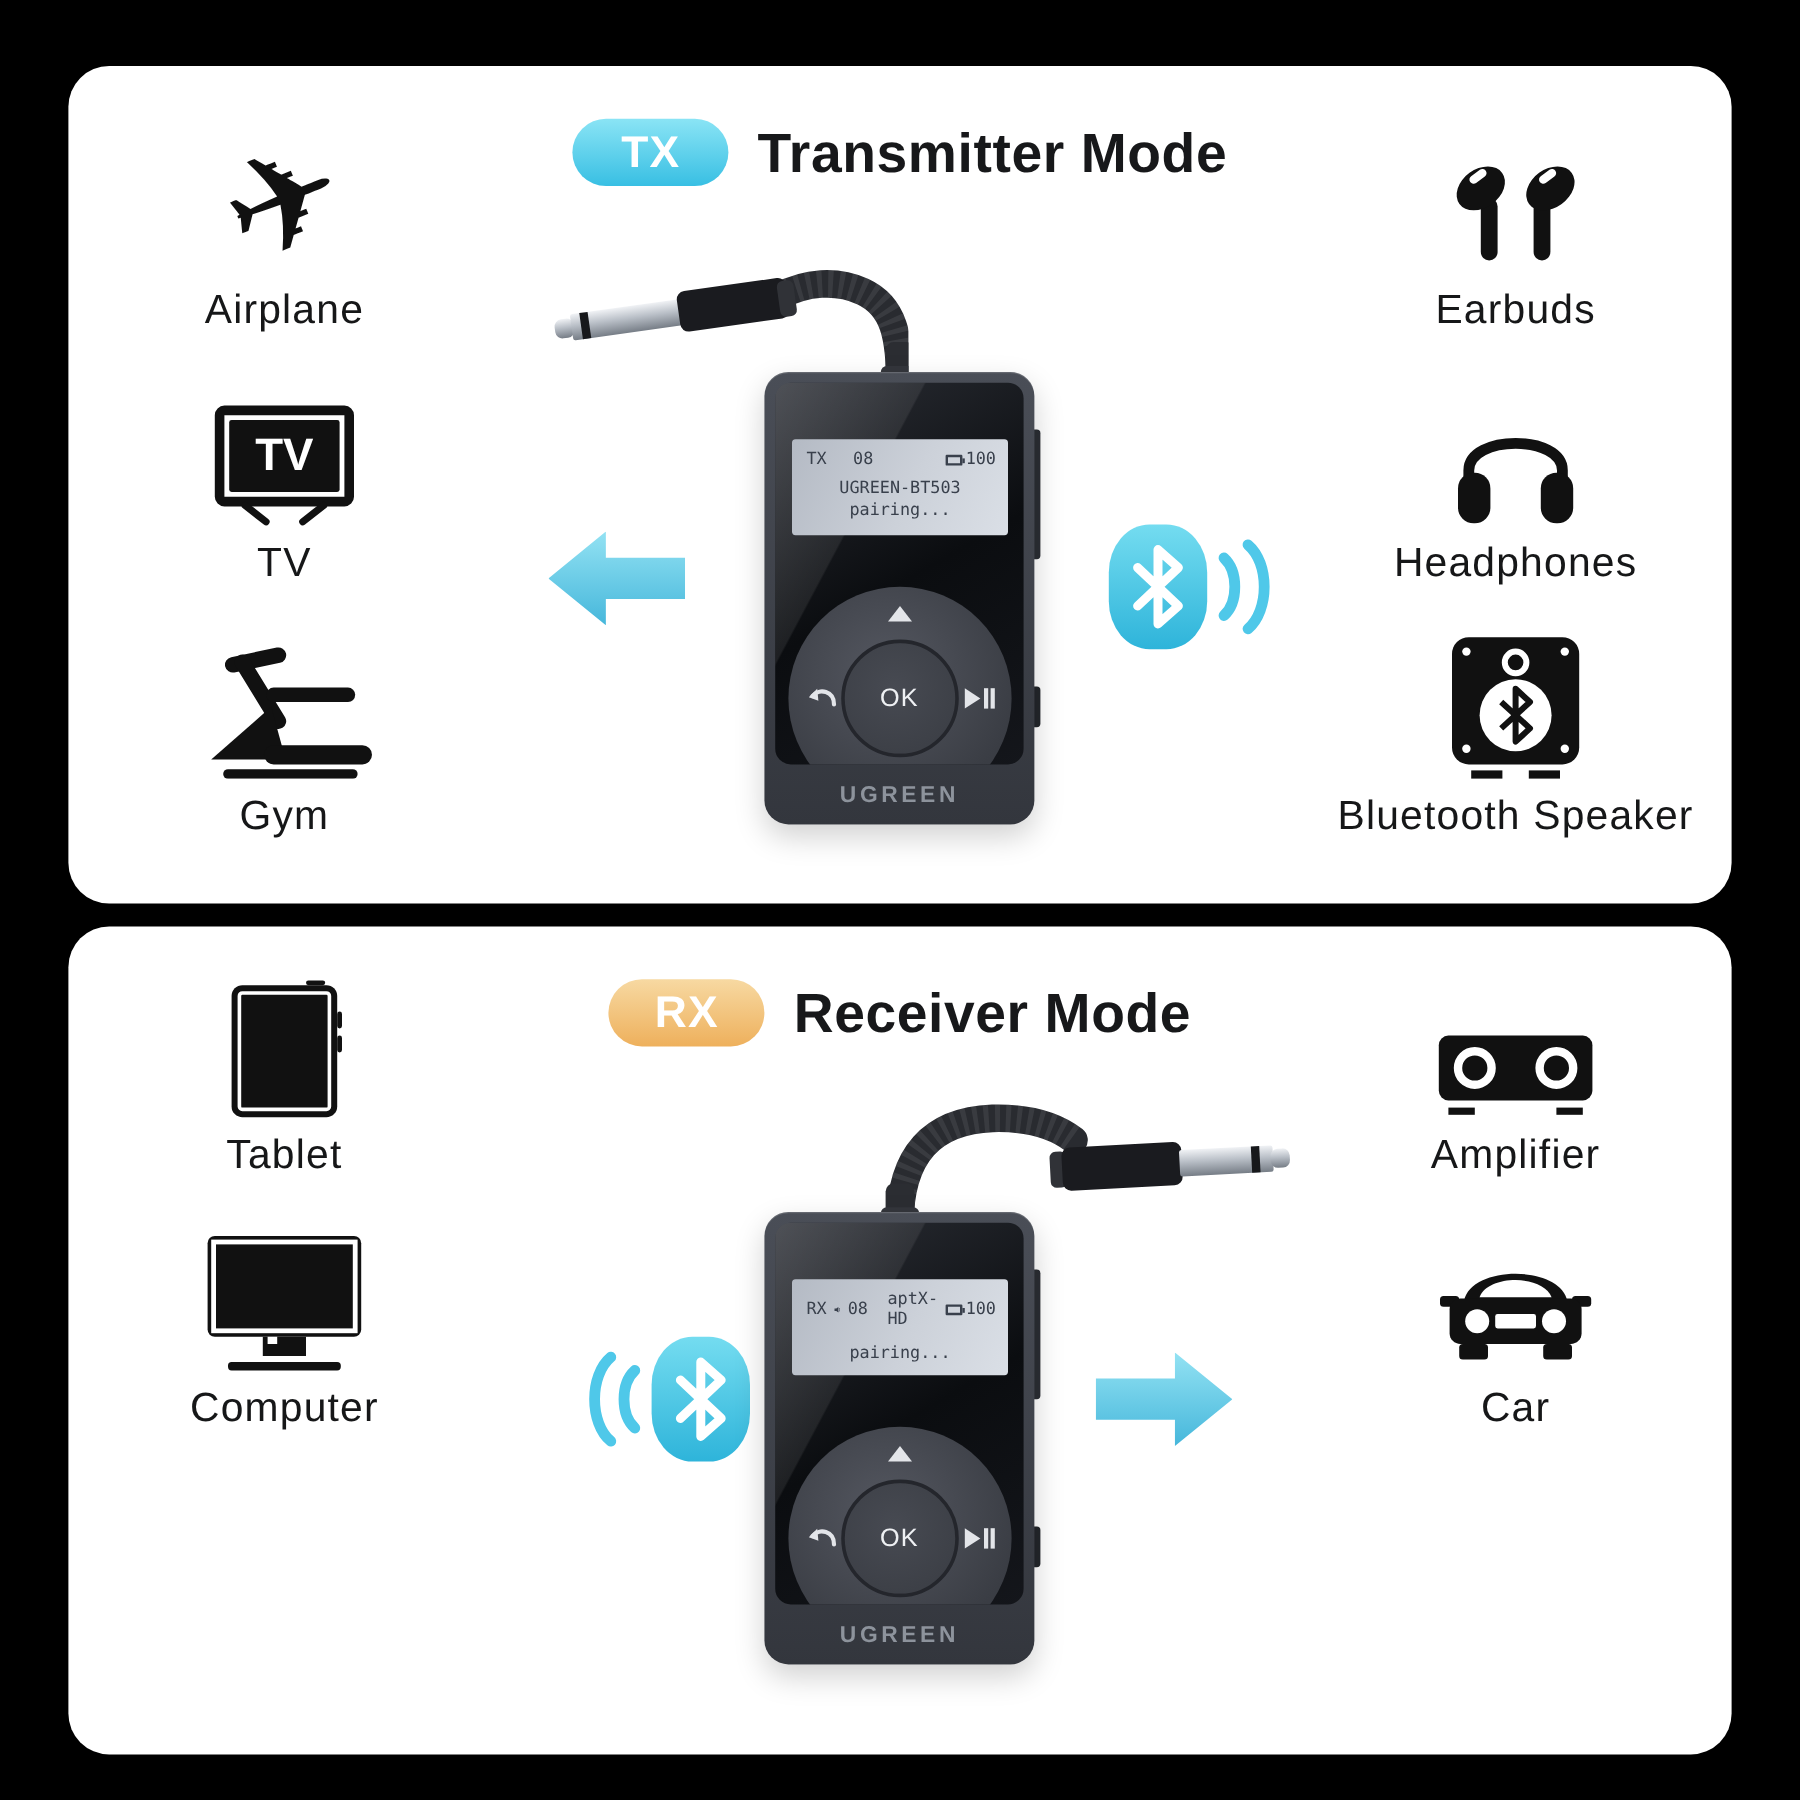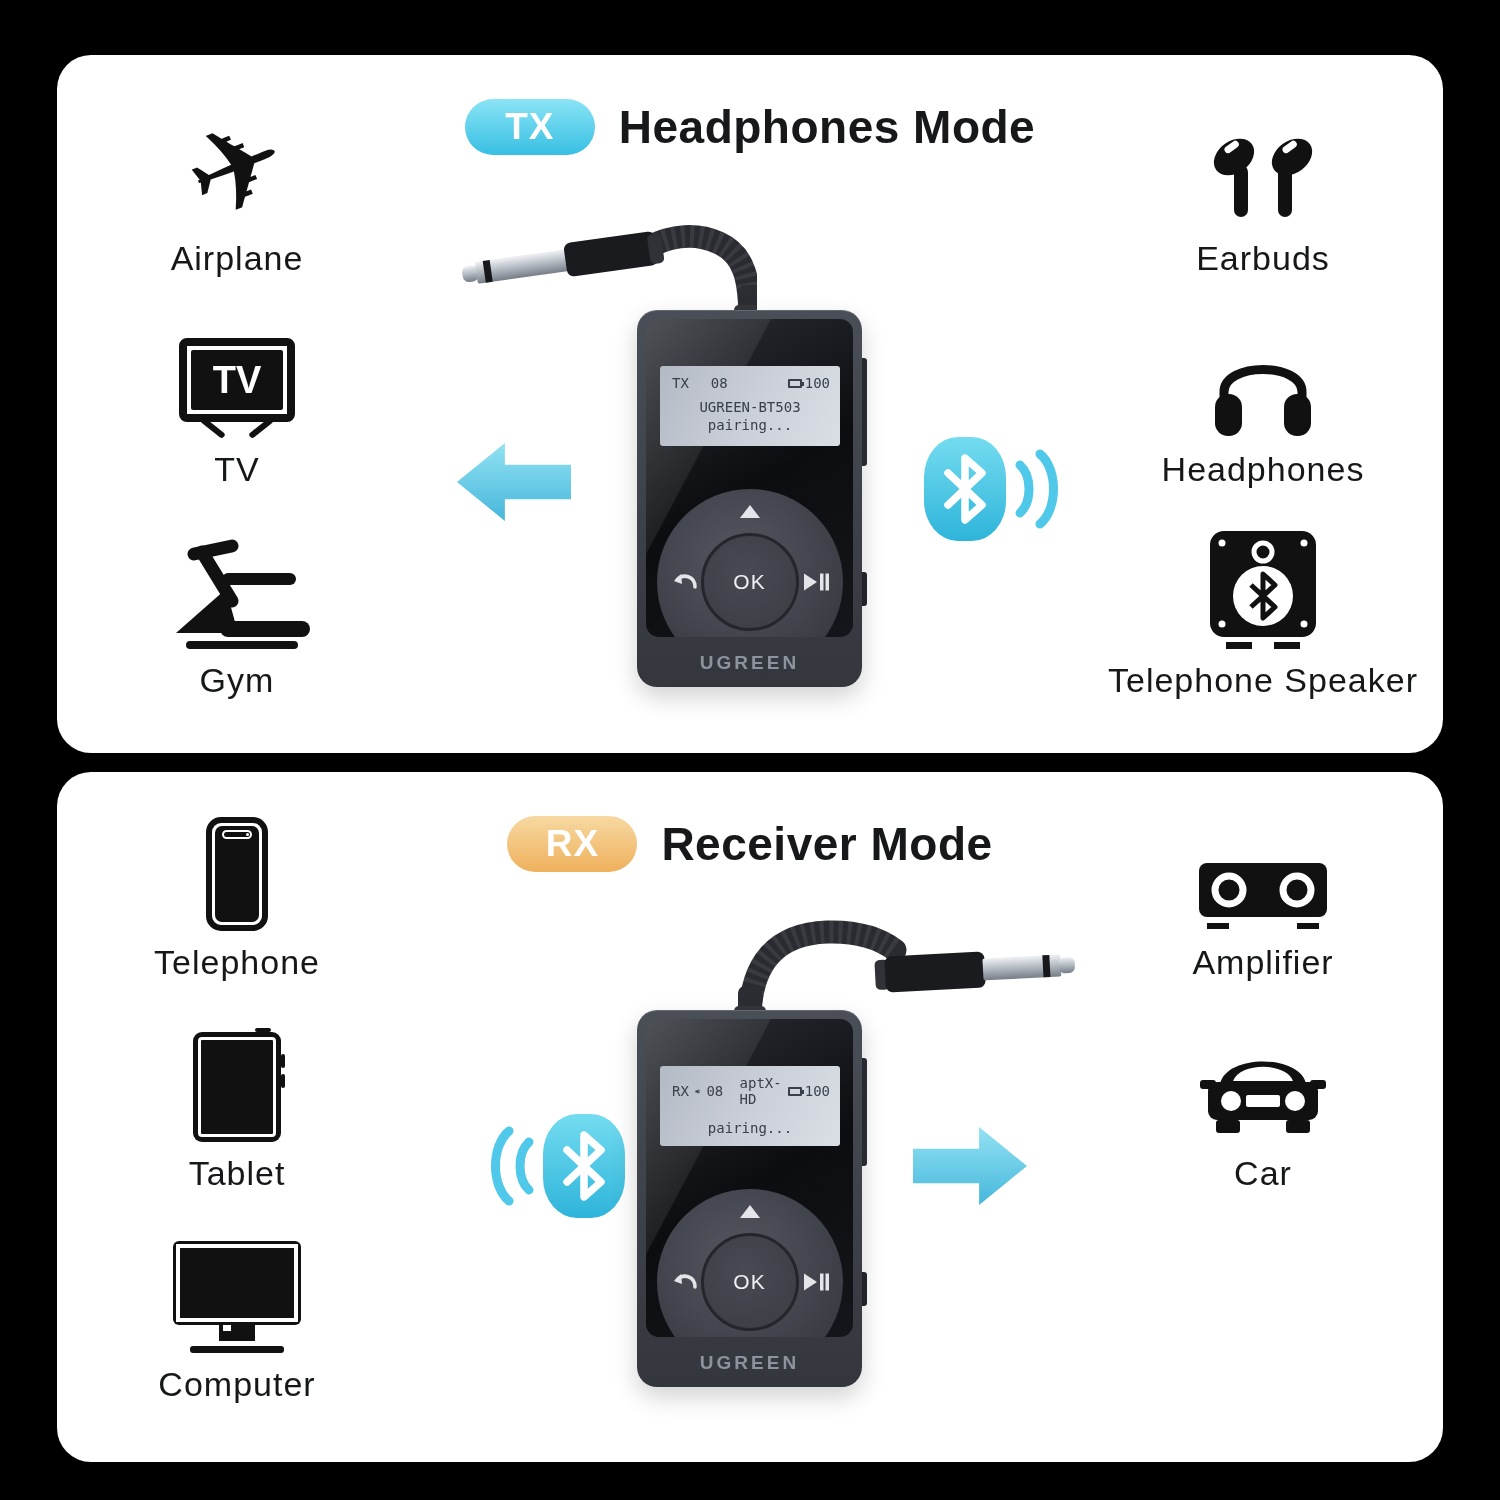--- a/index.html
+++ b/index.html
@@ -123,21 +123,21 @@
 </style>
 </head>
 <body>
 
 <div id="canvas">
 
   <section class="panel" id="panel-tx">
 
     <div class="mode-header">
       <div class="badge badge-tx">TX</div>
-      <div class="mode-title">Headphones Mode</div>
+      <div class="mode-title">Transmitter Mode</div>
     </div>
 
     <div class="col col-left">
       <div class="use-item">
         <div class="icon-box">
           <span class="airplane-glyph">✈</span>
         </div>
         <div class="use-label">Airplane</div>
       </div>
       <div class="use-item">
@@ -201,21 +201,21 @@
             <circle cx="55" cy="67" r="30" fill="#fff"></circle>
             <path d="M43,56 L67,78 L55,89 L55,45 L67,56 L43,78" stroke="#111" stroke-width="5" fill="none" stroke-linejoin="round"></path>
             <circle cx="14" cy="14" r="3.5" fill="#fff"></circle>
               <circle cx="96" cy="14" r="3.5" fill="#fff"></circle>
             <circle cx="14" cy="95" r="3.5" fill="#fff"></circle>
               <circle cx="96" cy="95" r="3.5" fill="#fff"></circle>
             <rect x="18" y="113" width="26" height="7" fill="#111"></rect>
             <rect x="66" y="113" width="26" height="7" fill="#111"></rect>
           </svg>
         </div>
-        <div class="use-label">Telephone Speaker</div>
+        <div class="use-label">Bluetooth Speaker</div>
       </div>
     </div>
 
     <div class="flow-arrow arrow-left"></div>
     <svg class="bt-badge" width="150" height="115" viewBox="0 0 150 115">
       <defs>
         <linearGradient id="btg1" x1="0" y1="0" x2="0" y2="1">
           <stop offset="0" stop-color="#74dcf0"></stop>
             <stop offset="1" stop-color="#2eb4da"></stop>
         </linearGradient>
@@ -288,30 +288,20 @@
   </section>
 
   <section class="panel" id="panel-rx">
 
     <div class="mode-header">
       <div class="badge badge-rx">RX</div>
       <div class="mode-title">Receiver Mode</div>
     </div>
 
     <div class="col col-left">
-      <div class="use-item">
-        <div class="icon-box">
-          <div class="phone-shell">
-            <div class="phone-screen">
-                <span class="phone-notch"></span>
-              </div>
-          </div>
-        </div>
-        <div class="use-label">Telephone</div>
-      </div>
       <div class="use-item">
         <div class="icon-box">
           <div class="tablet-shell">
             <div class="tablet-inner"></div>
             <span class="tablet-btn tb1"></span>
             <span class="tablet-btn tb2"></span>
             <span class="tablet-btn tb3"></span>
           </div>
         </div>
         <div class="use-label">Tablet</div>

